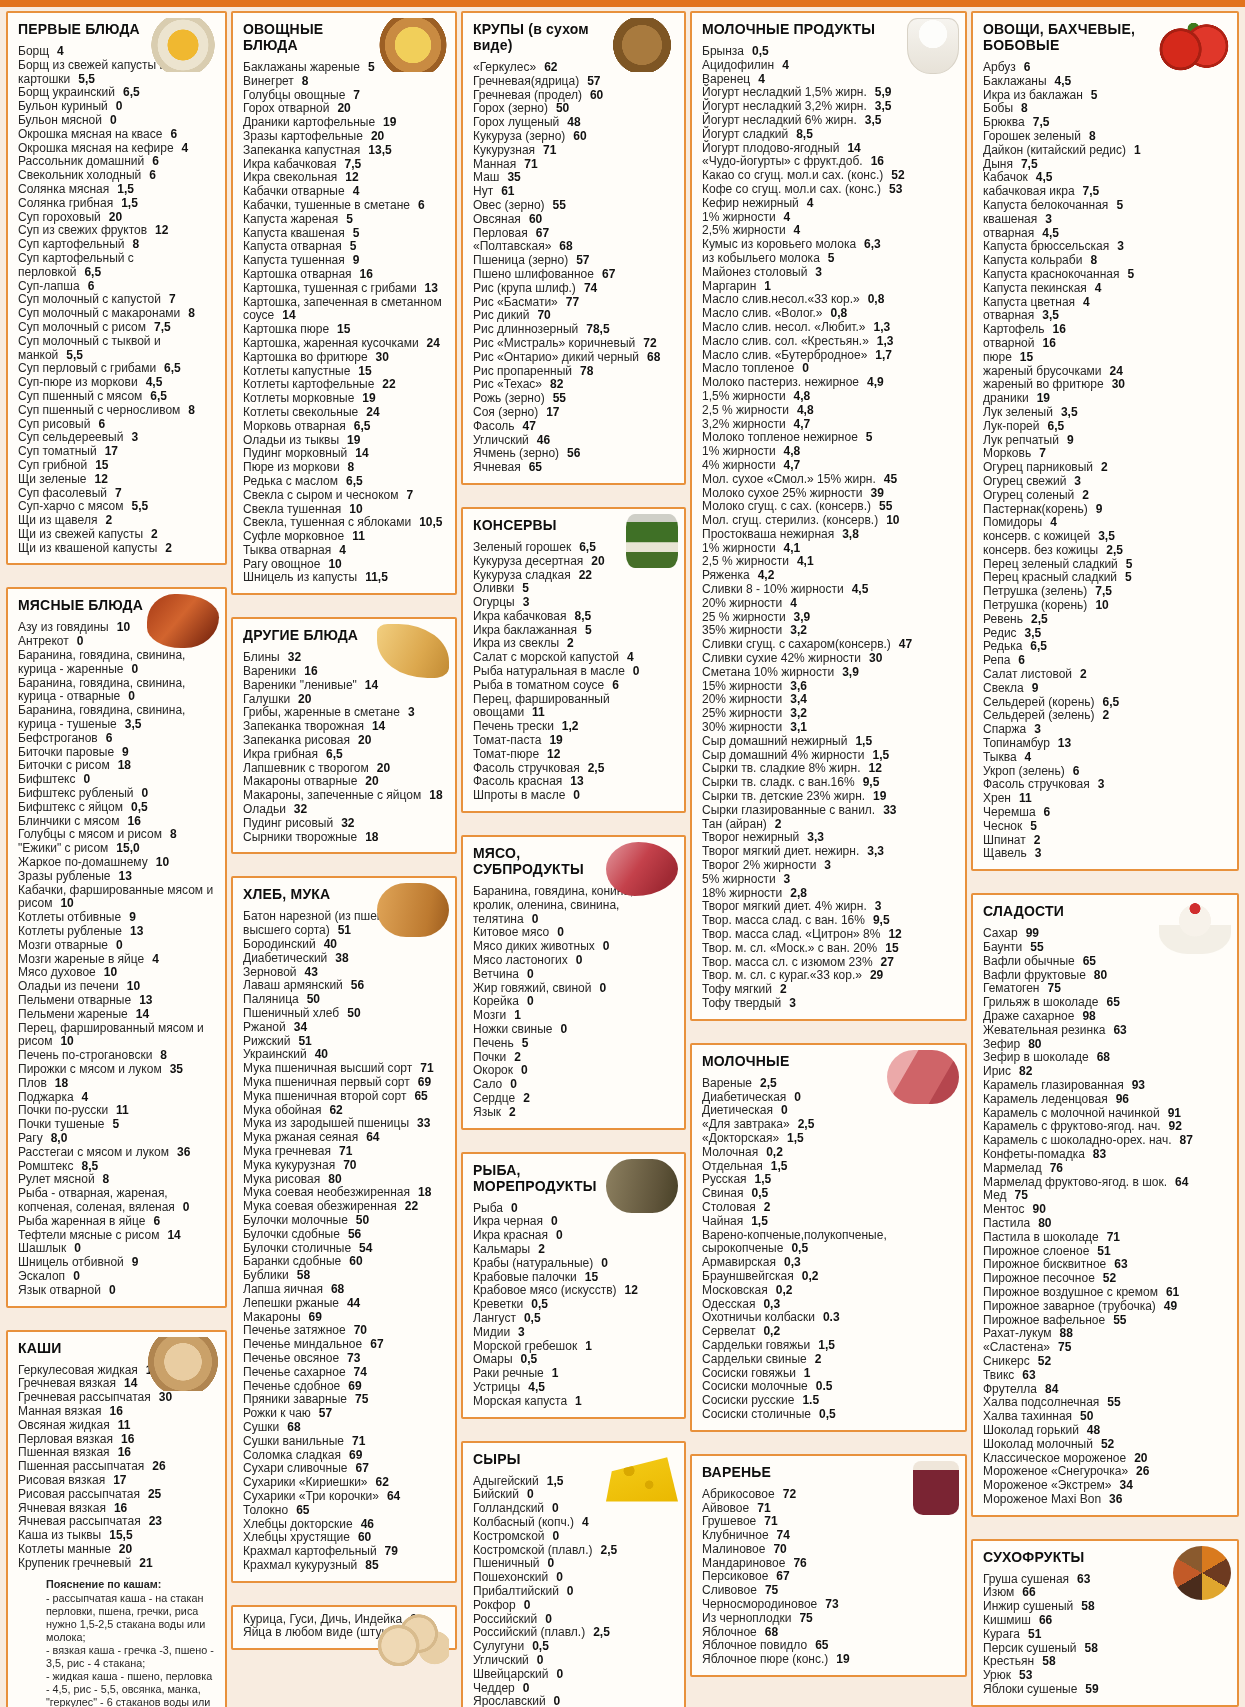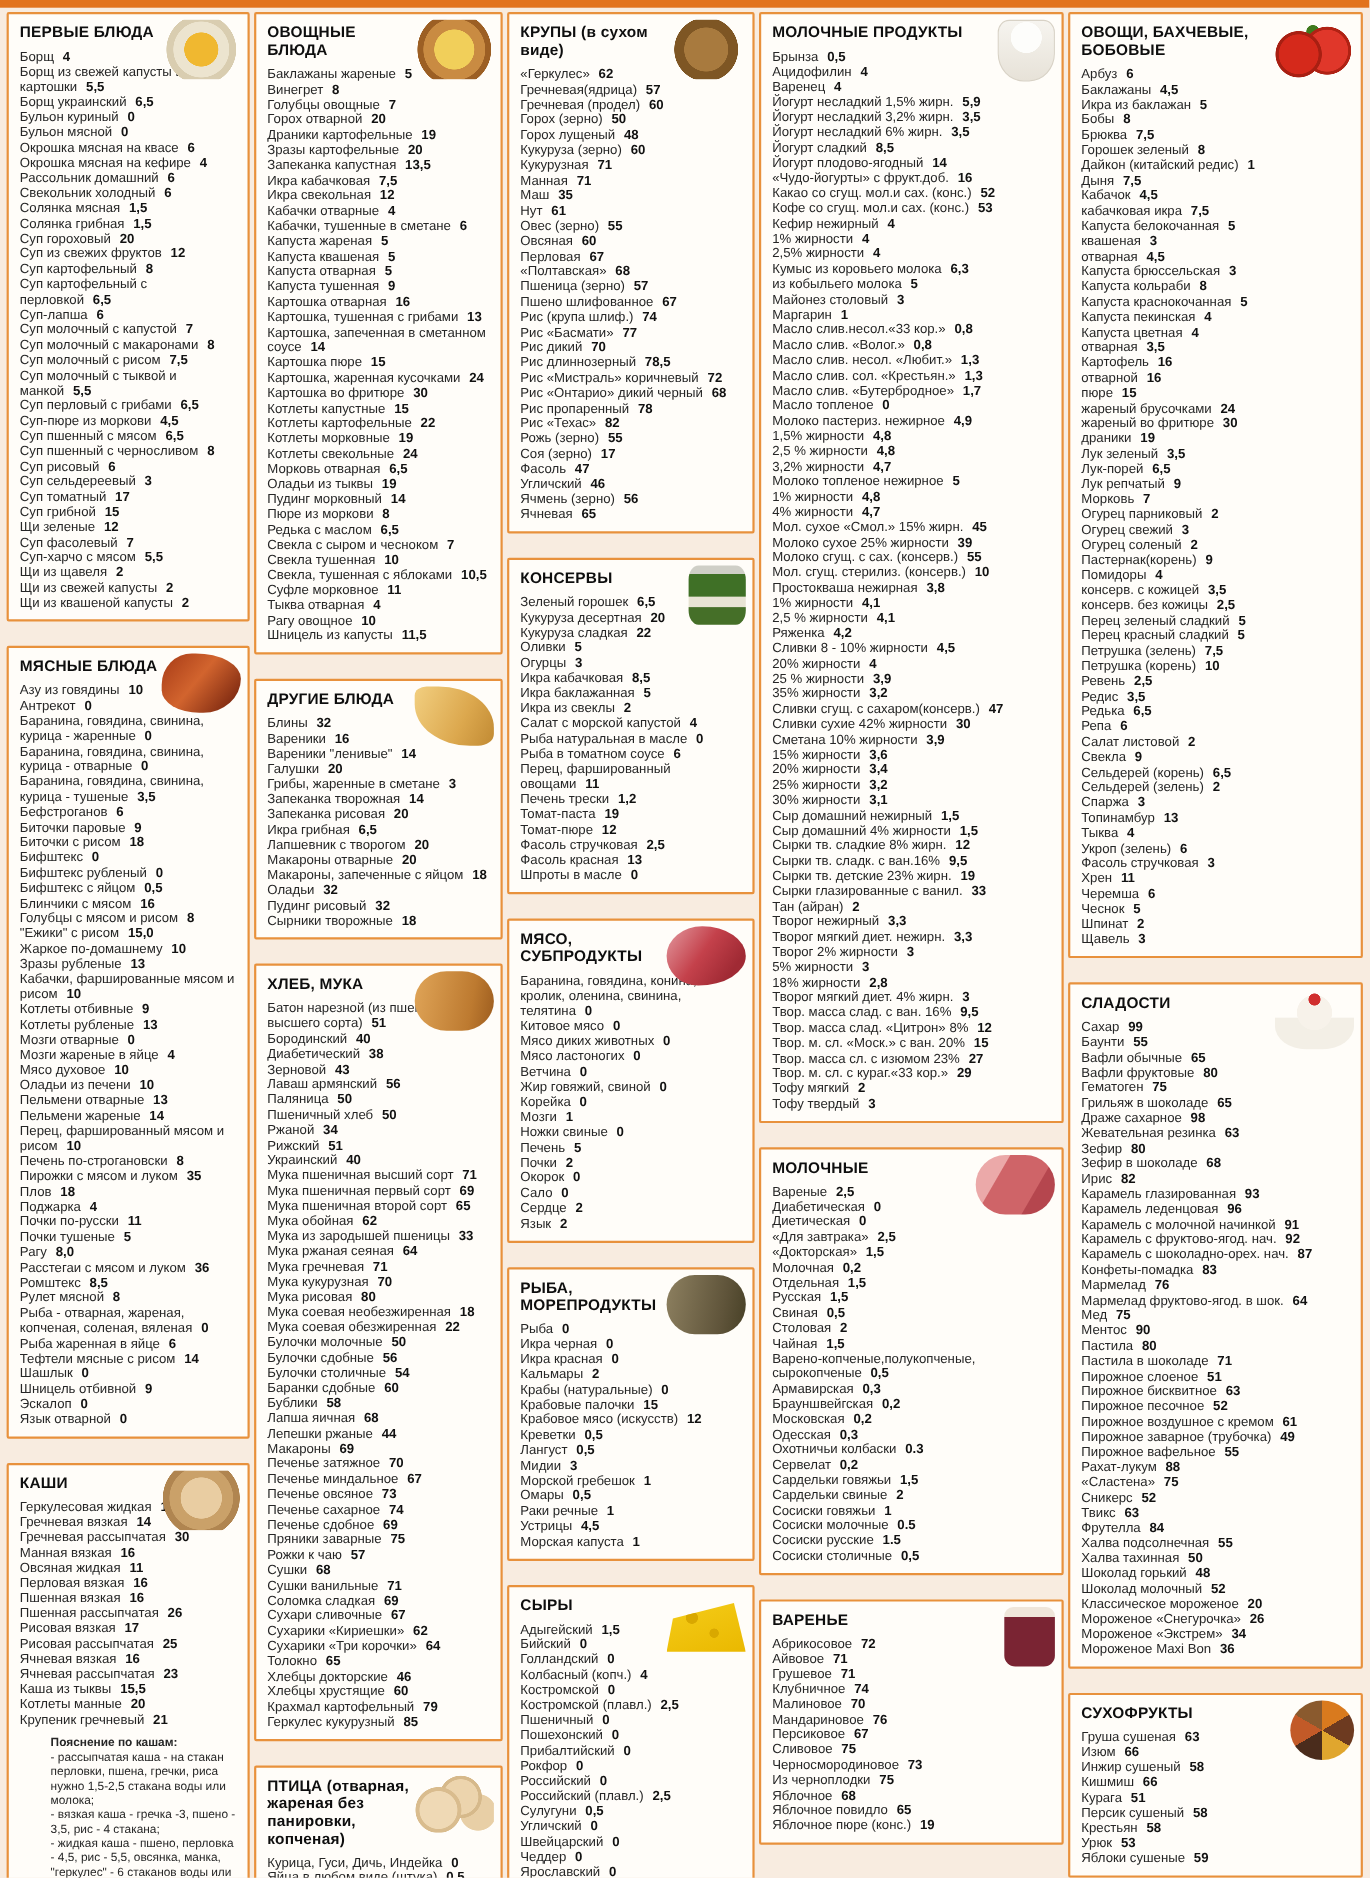--- a/index.html
+++ b/index.html
@@ -290,25 +290,24 @@
           <div class="item"><span class="n">Сушки</span><span class="v">68</span></div>
           <div class="item"><span class="n">Сушки ванильные</span><span class="v">71</span></div>
           <div class="item"><span class="n">Соломка сладкая</span><span class="v">69</span></div>
           <div class="item"><span class="n">Сухари сливочные</span><span class="v">67</span></div>
           <div class="item"><span class="n">Сухарики «Кириешки»</span><span class="v">62</span></div>
           <div class="item"><span class="n">Сухарики «Три корочки»</span><span class="v">64</span></div>
           <div class="item"><span class="n">Толокно</span><span class="v">65</span></div>
           <div class="item"><span class="n">Хлебцы докторские</span><span class="v">46</span></div>
           <div class="item"><span class="n">Хлебцы хрустящие</span><span class="v">60</span></div>
           <div class="item"><span class="n">Крахмал картофельный</span><span class="v">79</span></div>
-          <div class="item"><span class="n">Геркулес кукурузный</span><span class="v">85</span></div>
-        </div>
-      </div>
-      <div class="section">
-        <div class="sec-title">ПТИЦА (отварная, жареная без панировки, копченая)</div>
+          <div class="item"><span class="n">Крахмал кукурузный</span><span class="v">85</span></div>
+        </div>
+      </div>
+      <div class="section">
         <div class="photo photo-eggs"></div>
         <div class="items">
           <div class="item"><span class="n">Курица, Гуси, Дичь, Индейка</span><span class="v">0</span></div>
           <div class="item"><span class="n">Яйца в любом виде (штука)</span><span class="v">0,5</span></div>
         </div>
       </div>
     </div>
     <div class="column">
       <div class="section">
         <div class="sec-title">КРУПЫ (в сухом виде)</div>

